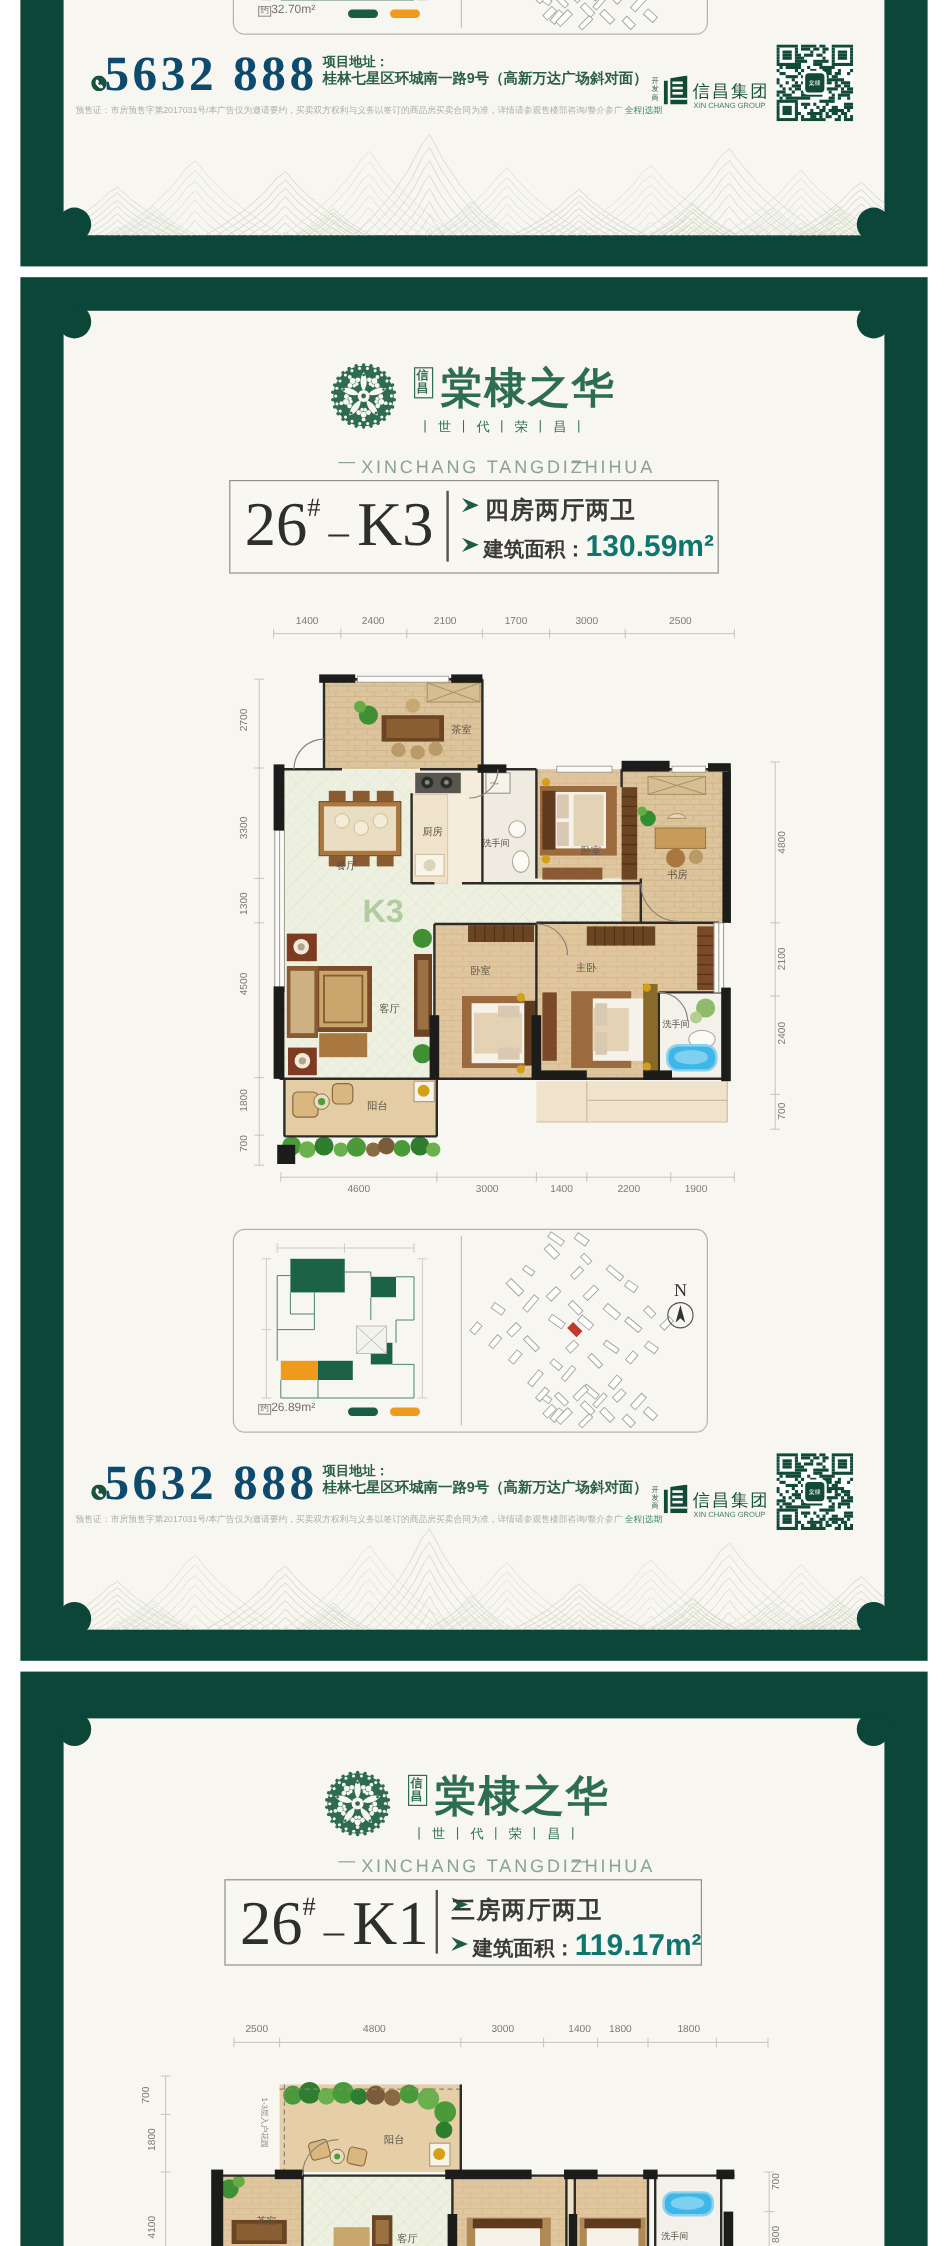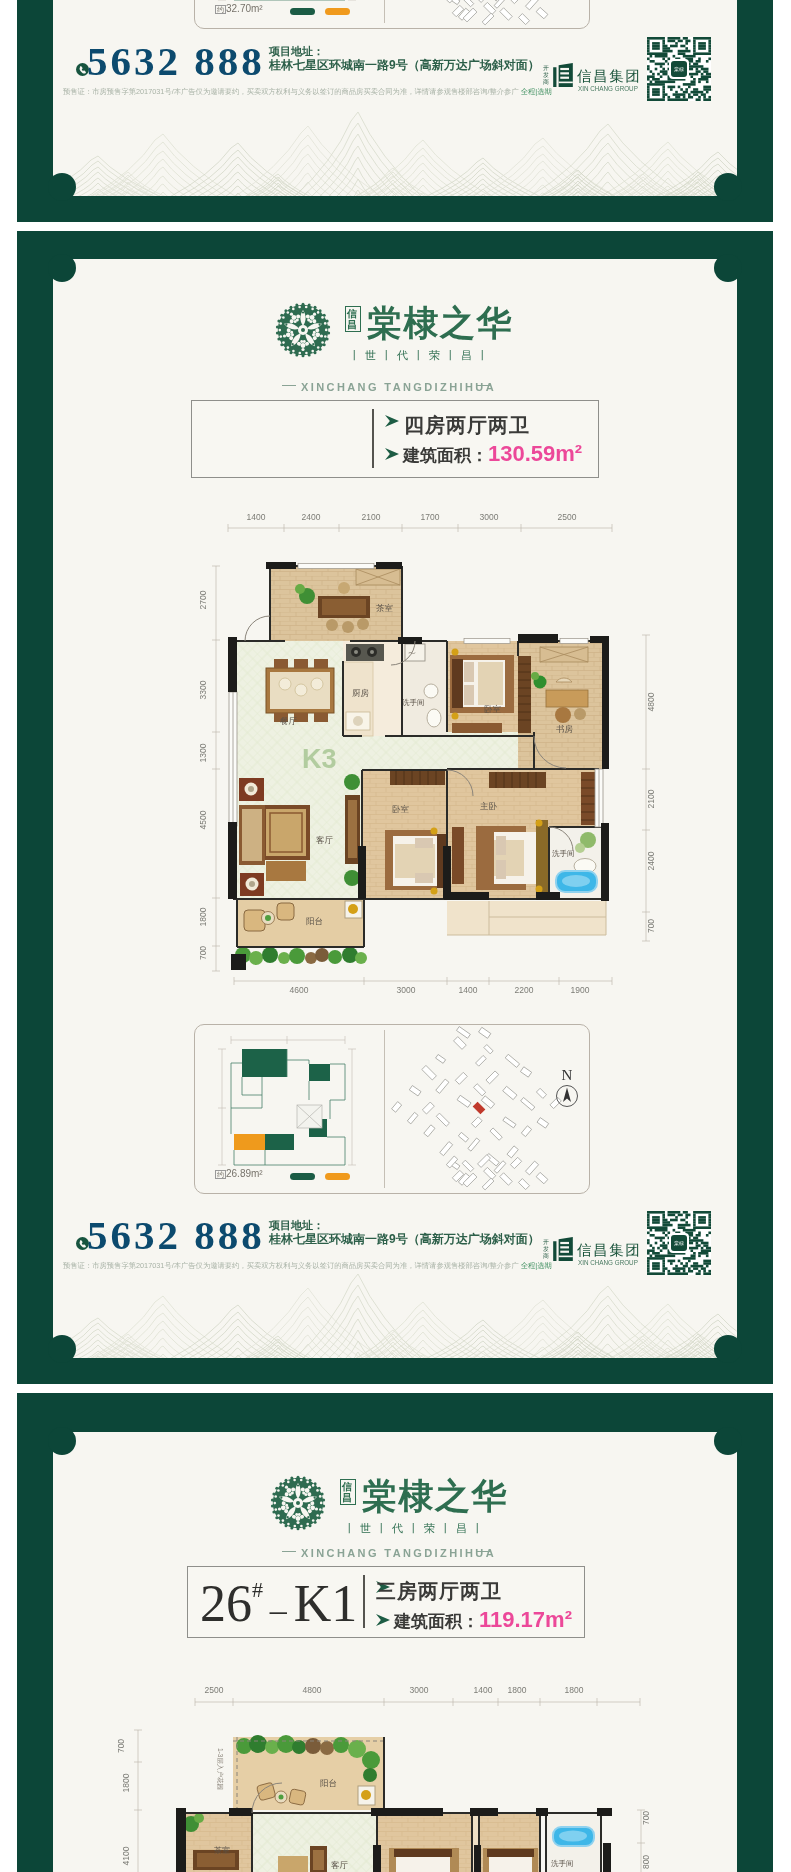--- a/index.html
+++ b/index.html
@@ -12,26 +12,26 @@
 .footer-phone{font-family:"Liberation Serif",serif;font-weight:700;font-size:41px;color:#0c4a6e;letter-spacing:3px;}
 .addr1{font-size:11px;font-weight:700;color:#2c5f49;}
 .addr2{font-size:12px;font-weight:700;color:#2c5f49;}
 .disc{font-size:7.3px;color:#a9b3a7;white-space:nowrap;}
 .disc b{color:#3f8f60;font-weight:400;text-align:center;}
 .xcg{font-size:14.5px;font-weight:400;color:#175139;letter-spacing:1.6px;white-space:nowrap;}
 .xcge{font-size:6.3px;color:#4a7a62;letter-spacing:0px;white-space:nowrap;}
 .kfs{font-size:6px;color:#2c5f49;width:8px;line-height:7px;}
 .lgname{font-size:35px;font-weight:700;color:#2e6e50;letter-spacing:1.5px;white-space:nowrap;}
 .lgsub{font-size:11px;color:#2e6e50;letter-spacing:5px;white-space:nowrap;}
-.lgeng{font-size:11px;color:#8aa395;letter-spacing:2.4px;white-space:nowrap;font-weight:bold;}
+.lgeng{font-size:15px;color:#8aa395;letter-spacing:2.4px;white-space:nowrap;}
 .tbox{position:absolute;border:1px solid #8f8f8b;background:#f8f7f2;}
 .tnum{font-family:"Liberation Serif",serif;color:#2e2e2c;font-size:52px;line-height:1;white-space:nowrap;}
 .trow1{font-size:20px;font-weight:700;color:#3a3a38;letter-spacing:1px;white-space:nowrap;}
 .trow2b{font-size:17px;font-weight:700;color:#3a3a38;margin-top:16px;}
-.trow2n{font-size:22px;font-weight:700;color:#ec4899;margin-top:16px;}
+.trow2n{font-size:25px;font-weight:700;color:#0f766e;margin-top:16px;}
 </style></head><body>
 <div id="page">
 <svg width="0" height="0" style="position:absolute">
       <defs>
 <g id="qr">
           <rect x="0" y="0" width="64" height="64" fill="#fff"></rect>
           <g fill="#124a38">
             <rect x="0.0" y="0.0" width="17.9" height="2.6"></rect>
             <rect x="20.5" y="0.0" width="12.8" height="2.6"></rect>
             <rect x="35.8" y="0.0" width="5.1" height="2.6"></rect>
@@ -579,20 +579,21 @@
 <div class="abs lgsub" style="left:349px;top:348px;">丨世丨代丨荣丨昌丨</div>
 
 <div class="abs" style="left:282px;top:385px;width:14px;height:1px;background:#8aa395;"></div>
 
 <div class="abs" style="left:476px;top:385px;width:14px;height:1px;background:#8aa395;"></div>
 
 <div class="abs lgeng" style="left:301px;top:381px;">XINCHANG TANGDIZHIHUA</div>
 
 <div class="tbox" style="left:191px;top:400px;width:408px;height:78px;"></div>
 
+<div class="abs tnum" style="left:204px;top:412px;">26<span style="font-size:22px;vertical-align:24px;">#</span><span style="font-size:34px;"> – </span>K3</div>
 
 <div class="abs" style="left:372px;top:409px;width:1.5px;height:59px;background:#55544f;"></div>
 
 <svg class="abs" style="left:385px;top:415px" width="14" height="12" viewBox="0 0 13 11">
       <use href="#arrow"></use>
     </svg>
 
 <div class="abs trow1" style="left:404px;top:412px;">四房两厅两卫</div>
 
 <svg class="abs" style="left:385px;top:448px" width="14" height="12" viewBox="0 0 13 11">

